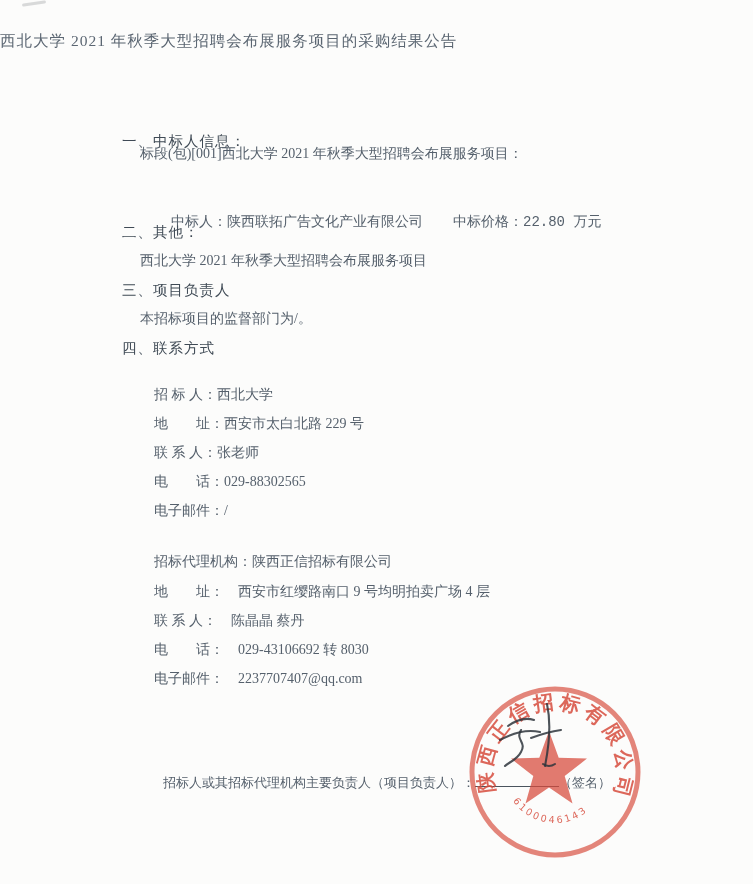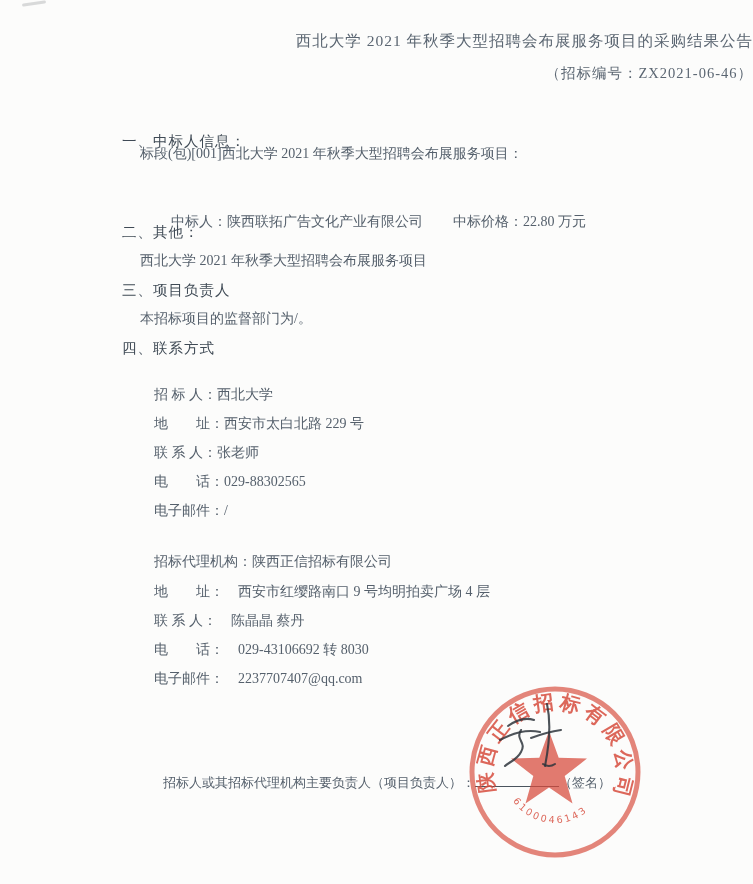--- a/index.html
+++ b/index.html
@@ -2,30 +2,30 @@
 <html><head>
 <meta charset="utf-8">
 <style>
   html,body{margin:0;padding:0;background:#fcfcfb;}
   .page{
     position:relative;width:753px;height:884px;background:#fcfcfb;
     font-family:"Liberation Serif","DejaVu Serif",serif;
     color:#55606c;overflow:hidden;
   }
   .abs{position:absolute;white-space:pre;line-height:20px;font-size:14px;}
-  .center{left:0;width:753px;text-align:right;}
+  .center{left:0;width:753px;text-align:left;}
   .title{top:31px;font-size:15.5px;color:#5b6672;letter-spacing:1px;}
   .subtitle{top:63px;font-size:14.5px;color:#5b6672;letter-spacing:1px;}
   .heading{font-weight:normal;font-size:14.5px;color:#3f4a55;letter-spacing:1px;}
   .indent1{left:140px;}
   .indent2{left:157px;}
   .hx{left:122px;}
   .row .lbl{white-space:pre;}
   .row .val{white-space:pre;}
-  .price{display:inline-block;margin-left:30px;}
+  .price{display:inline-block;margin-left:30px;font-family:Liberation Mono, monospace;}
   .sig-line{display:inline-block;border-bottom:1px solid #4a545e;height:16px;vertical-align:baseline;}
   .u85{width:84px;}
   .u120{width:120px;}
   .seal-svg{position:absolute;left:452px;top:668px;z-index:5;opacity:.84;}
   .ring{fill:none;stroke:#d74b3c;stroke-width:5;stroke-opacity:.8;}
   .star{fill:#d74b3c;fill-opacity:.88;}
   .seal-text{fill:#d74b3c;font-size:20px;font-weight:bold;letter-spacing:4.5px;
              font-family:"Liberation Serif","DejaVu Serif",serif;}
   .seal-num{fill:#d74b3c;font-size:9.5px;letter-spacing:2.5px;
             font-family:"DejaVu Sans","Liberation Sans",sans-serif;}
@@ -35,21 +35,20 @@
           transform:rotate(-8deg);border-radius:2px;opacity:.55;}
 </style>
 </head>
 <body>
 
 <div class="page">
 
   <div class="smudge"></div>
 
   <div class="abs center title">西北大学 2021 年秋季大型招聘会布展服务项目的采购结果公告</div>
-  <div class="abs center subtitle">（招标编号：ZX2021-06-46）</div>
 
   <div class="abs hx heading" style="top:131px">一、中标人信息：</div>
   <div class="abs indent1" style="top:144px">标段(包)[001]西北大学 2021 年秋季大型招聘会布展服务项目：</div>
   <div class="abs indent2 row" style="top:192px">
     <span class="lbl">中标人：</span><span class="val">陕西联拓广告文化产业有限公司</span><span class="price"><span class="lbl">中标价格：</span><span class="val">22.80 万元</span></span>
   </div>
 
   <div class="abs hx heading" style="top:222px">二、其他：</div>
   <div class="abs indent1" style="top:251px">西北大学 2021 年秋季大型招聘会布展服务项目</div>
 

